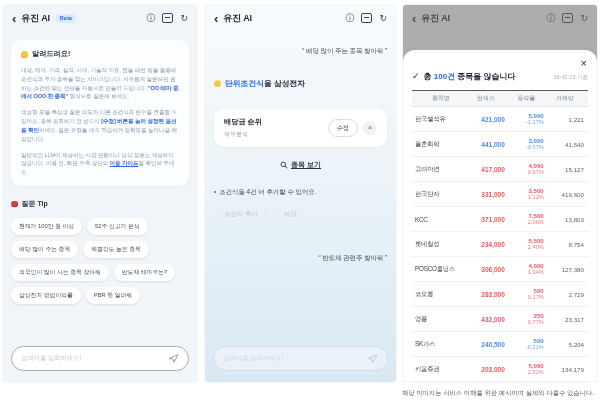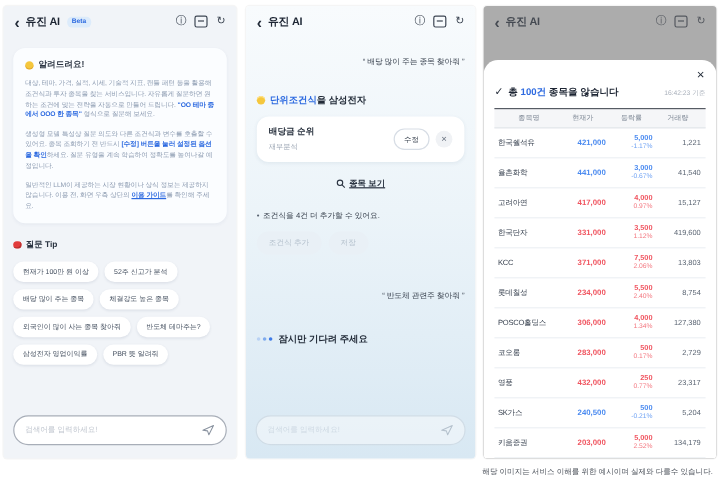--- a/index.html
+++ b/index.html
@@ -50,21 +50,21 @@
   .send{margin-left:auto;display:flex;}
   .inputbar.disabled{opacity:0.45;border-color:#c5cdd6;}
 
   
   .p2body{padding:0 9px;}
   .umsg{text-align:right;font-size:6.5px;color:#39424f;letter-spacing:-0.1px;}
   .m1{margin-top:16px;}
   .m2{margin-top:30px;}
   .found{display:flex;align-items:center;gap:4px;margin-top:22px;font-size:7.8px;font-weight:bold;color:#222b38;}
   .bulb-icon{width:7px;height:7px;background:#f5c73d;box-shadow:inset 0 1px 0 #ffe28a;}
-  .cond-card{margin-top:8px;background:#ffffff;border-radius:10px;padding:8px 10px;display:flex;align-items:center;
+  .cond-card{margin-top:20px;background:#ffffff;border-radius:10px;padding:8px 10px;display:flex;align-items:center;
              box-shadow:0 1px 3px rgba(30,60,110,0.06);}
   .cc-title{font-size:7.2px;font-weight:bold;color:#222b38;}
   .cc-sub{font-size:6px;color:#9aa4b2;margin-top:3px;}
   .cc-right{margin-left:auto;display:flex;align-items:center;gap:5px;}
   .edit-btn{border:1px solid #d7dde5;border-radius:11px;padding:3.5px 8px;font-size:6.2px;color:#39424f;background:#fff;}
   .close-chip{width:14px;height:14px;border-radius:50%;background:#f0f2f5;color:#6a7380;font-size:8px;
               display:flex;align-items:center;justify-content:center;line-height:1;}
   .viewlink{margin-top:13px;display:flex;align-items:center;justify-content:center;gap:3px;
             font-size:7px;font-weight:bold;color:#2b3442;text-decoration:underline;}
   .note{margin-top:18px;font-size:6.4px;color:#39424f;}
@@ -186,26 +186,20 @@
           <line x1="7.6" y1="7.6" x2="11" y2="11" stroke="#2b3442" stroke-width="1.4"></line>
         </svg>
       <span>종목 보기</span>
     </div>
     <div class="note"><span class="bull">•</span><span>조건식을 4건 더 추가할 수 있어요.</span></div>
     <div class="pillrow">
       <span class="pill-dis">조건식 추가</span>
       <span class="pill-dis">저장</span>
     </div>
     <div class="umsg m2">“ 반도체 관련주 찾아줘 ”</div>
-    <div class="waiting">
-      <span class="wdot wd1"></span>
-      <span class="wdot wd2"></span>
-      <span class="wdot wd3"></span>
-      <span class="wtext">잠시만 기다려 주세요</span>
-    </div>
   </div>
   <div class="inputbar disabled">
     <span class="ph">검색어를 입력하세요!</span>
     <span class="send">
       <svg width="11" height="11" viewBox="0 0 20 20">
           <path d="M2 10 L18 3 L11 17 L9 11 Z" fill="none" stroke="#8a93a0" stroke-width="1.6" stroke-linejoin="round"></path>
         </svg>
     </span>
   </div>
 </div>

